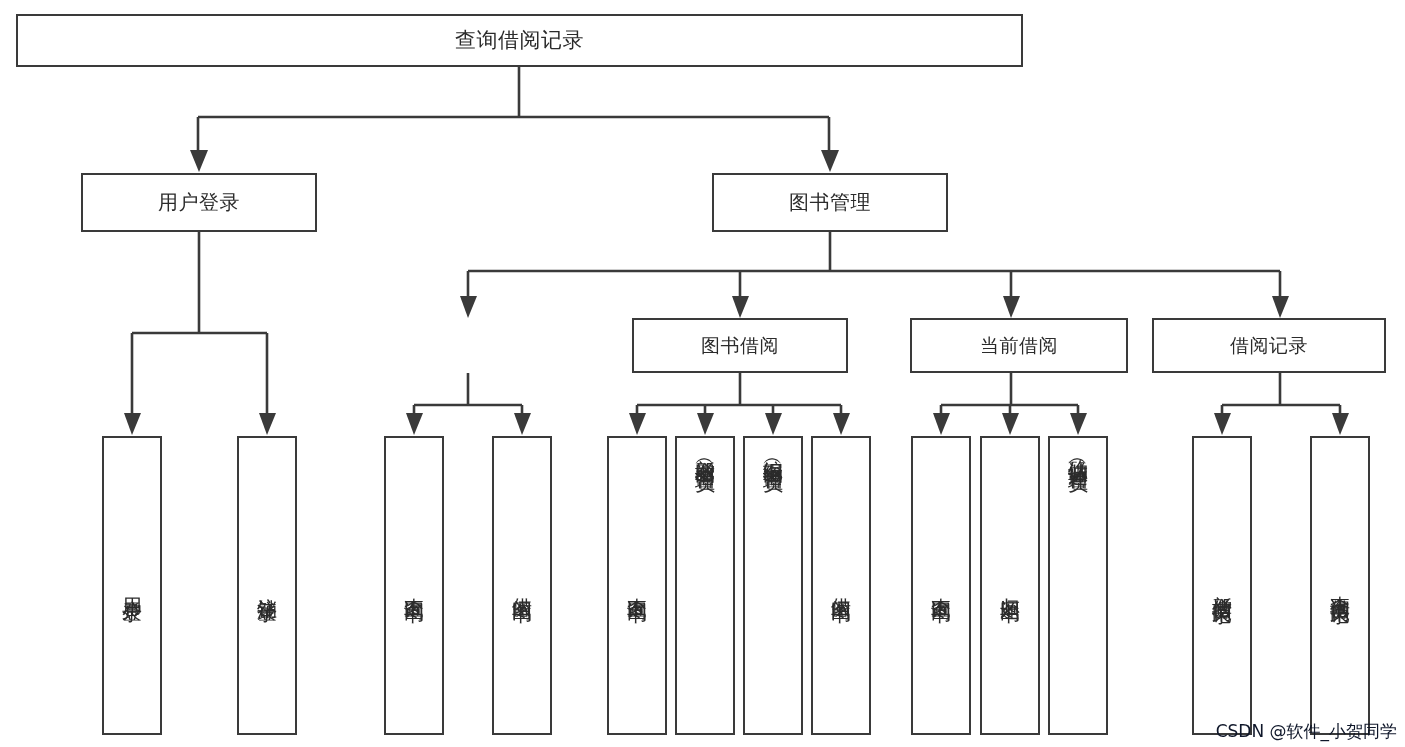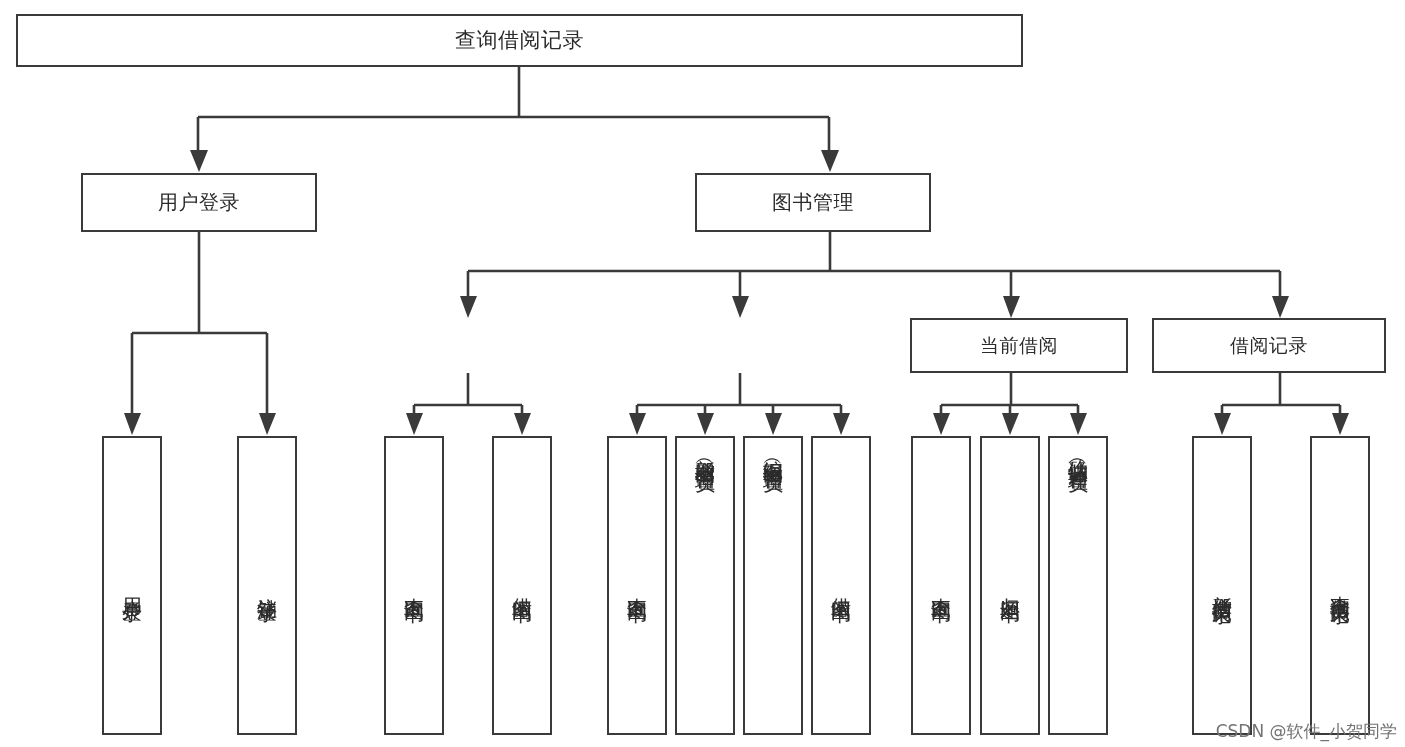--- a/index.html
+++ b/index.html
@@ -48,21 +48,21 @@
     width: 1007px;
     height: 53px;
     font-size: 21px;
   }
   
   .node.lvl1 {
     height: 59px;
     font-size: 20px;
   }
   .node.n-user-login  { left: 81px;  top: 173px; width: 236px; }
-  .node.n-book-manage { left: 695px; top: 173px; width: 236px; }
+  .node.n-book-manage { left: 712px; top: 173px; width: 236px; }
   
   .node.lvl2 {
     top: 318px;
     height: 55px;
     font-size: 19px;
   }
   .node.n-new-book   { left: 357px;  width: 221px; }
   .node.n-borrow     { left: 632px;  width: 216px; }
   .node.n-current    { left: 902px;  width: 218px; margin-left: 8px; }
   .node.n-record     { left: 1152px; width: 234px; }
@@ -84,21 +84,21 @@
     letter-spacing: 2px;
   }
   .node.leaf.mid .lbl { margin-top: auto; margin-bottom: auto; }
   .node.leaf.top .lbl { margin-top: 6px; margin-bottom: auto; }
 
   .watermark {
     position: absolute;
     right: 8px;
     bottom: 4px;
     font-size: 17px;
-    color: #737373;
+    color: #0f172a;
     z-index: 5;
     white-space: nowrap;
   }
 </style>
 </head>
 <body>
 
 <div id="canvas">
 
   <svg id="wires" viewBox="0 0 1405 747" xmlns="http://www.w3.org/2000/svg">
@@ -179,20 +179,23 @@
     <span class="lbl">查询借阅记录</span>
   </div>
 
   <div class="node lvl1 n-user-login">
     <span class="lbl">用户登录</span>
   </div>
   <div class="node lvl1 n-book-manage">
     <span class="lbl">图书管理</span>
   </div>
 
+  <div class="node lvl2 n-borrow">
+    <span class="lbl">图书借阅</span>
+  </div>
   <div class="node lvl2 n-current">
     <span class="lbl">当前借阅</span>
   </div>
   <div class="node lvl2 n-record">
     <span class="lbl">借阅记录</span>
   </div>
 
   <div class="node leaf mid" style="left:102px">
     <span class="lbl">用户登录</span>
   </div>

